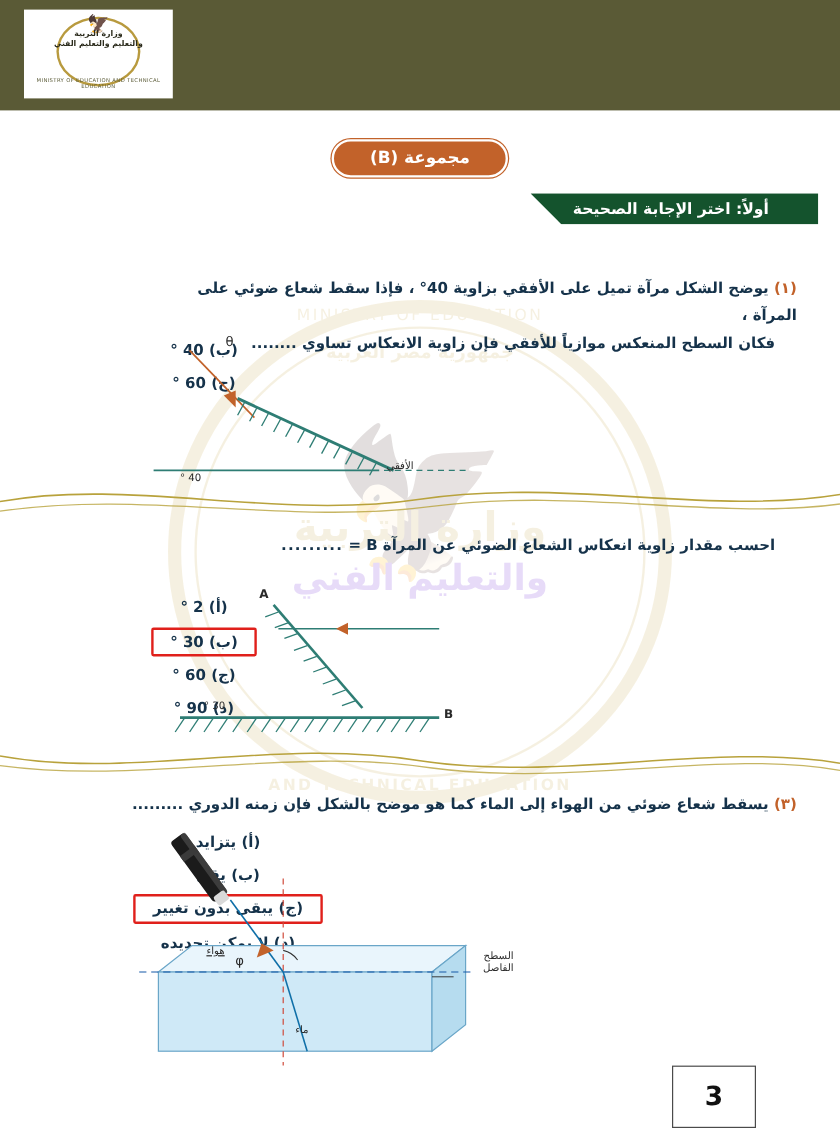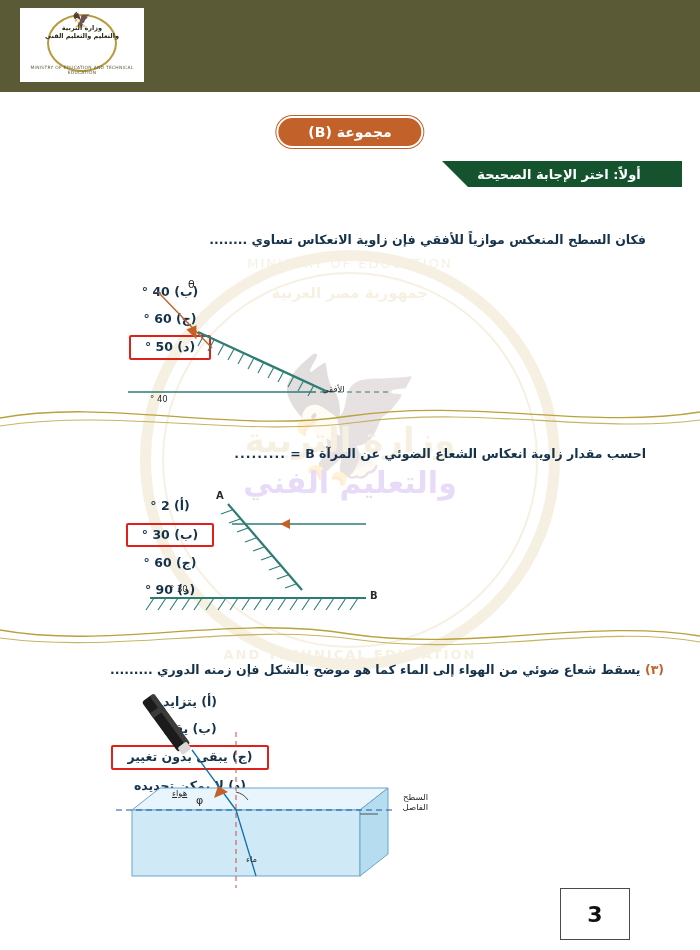--- a/index.html
+++ b/index.html
@@ -169,30 +169,33 @@
     <div class="wm-ar2">والتعليم الفني</div>
   </div>
 </div>
 
 <div class="group-pill">مجموعة (B)</div>
 
 <div class="section-title">أولاً: اختر الإجابة الصحيحة</div>
 
 <div class="q-block" style="top:228px;">
   <div style="position:absolute; right:36px; top:0; width:520px;">
+    <div class="q-text">
+      <span class="q-num">(١)</span>
+      <span>يوضح الشكل مرآة تميل على الأفقي بزاوية 40° ، فإذا سقط شعاع ضوئي على المرآة ،</span>
+    </div>
     <div class="q-text" style="padding-right:18px;">
       <span>فكان السطح المنعكس موازياً للأفقي فإن زاوية الانعكاس تساوي</span>
       <span class="q-dots">........</span>
     </div>
   </div>
 
   <div class="choices" style="right:470px; top:54px; width:120px;">
     <div class="choice-row"><span class="choice">(ب) 40 °</span></div>
     <div class="choice-row"><span class="choice">(ج) 60 °</span></div>
-    <div class="choice-row"><span class="choice boxed">(د) 50 °</span></div>
   </div>
 
   <div class="fig" style="right:300px; top:46px; width:280px; height:140px;">
 
     <svg width="280" height="140" style="position:absolute; inset:0;">
 
       <line x1="38" y1="18" x2="92" y2="74" stroke="#c2622a" stroke-width="1.4"></line>
       <polygon points="72,52 82,62 68,62" fill="#c2622a" transform="rotate(45 75 57)"></polygon>
 
       <line x1="78" y1="58" x2="208" y2="118" stroke="#2e7d74" stroke-width="2.4"></line>

